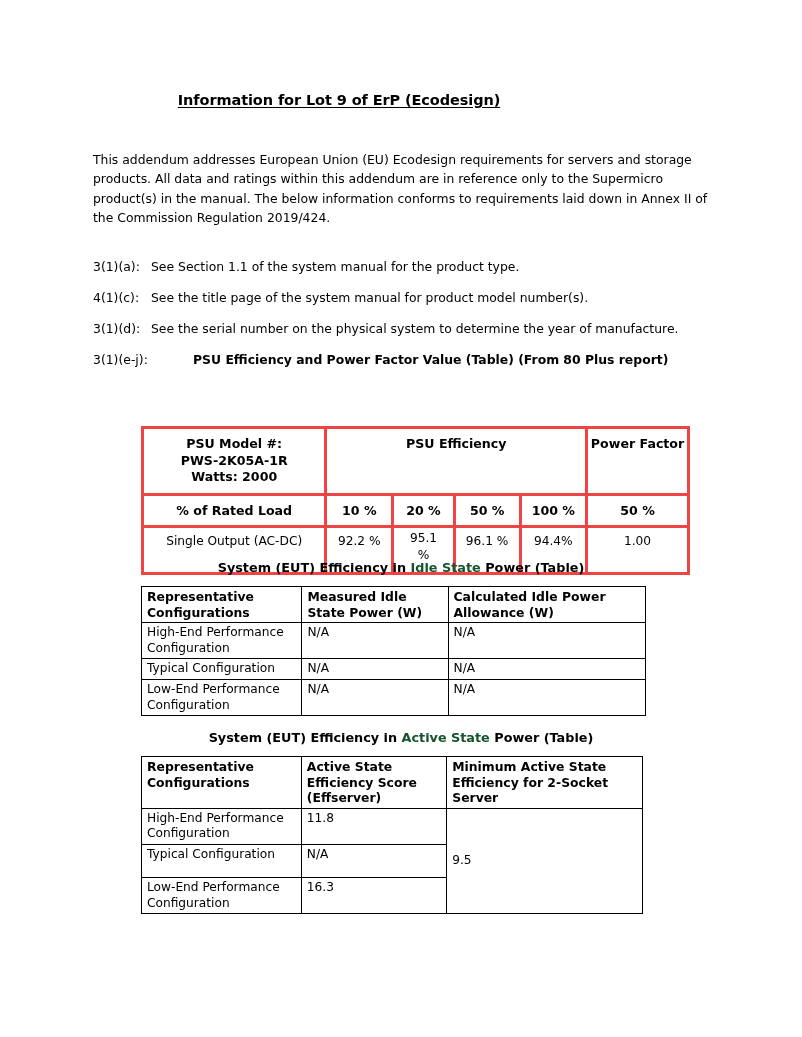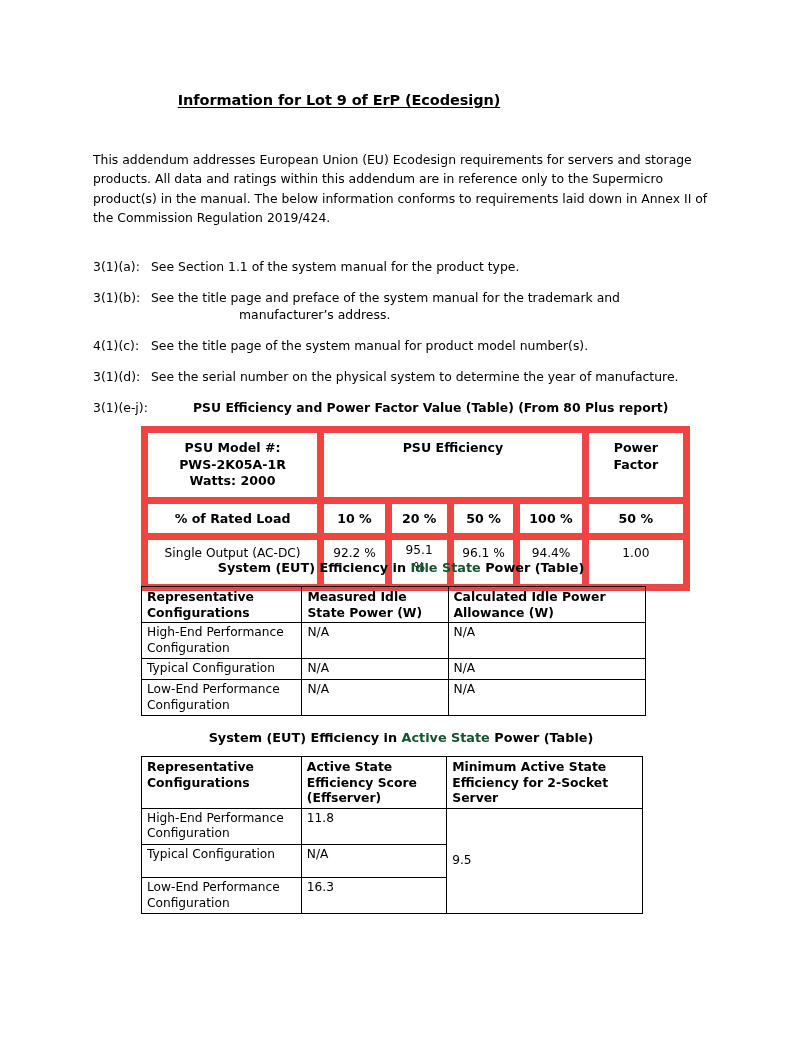--- a/index.html
+++ b/index.html
@@ -97,21 +97,21 @@
 
   
   .psu-table {
     position: absolute;
     left: 141px;
     top: 426px;
     width: 549px;
     border: 2px solid #000;
   }
   .psu-table td {
-    border: 7px solid #ef4444;
+    border: 3px solid #ef4444;
     margin-top: 29px;
   }
   .psu-table .c0 { width: 186px; }
   .psu-table .c1 { width: 66px; }
   .psu-table .c2 { width: 61px; }
   .psu-table .c3 { width: 65px; }
   .psu-table .c4 { width: 65px; }
   .psu-table .c5 { width: 100px; }
 
   .psu-head-row td {
@@ -221,23 +221,20 @@
   </div>
 
   <div class="intro">This addendum addresses European Union (EU) Ecodesign requirements for servers and storage products. All data and ratings within this addendum are in reference only to the Supermicro product(s) in the manual. The below information conforms to requirements laid down in Annex II of the Commission Regulation 2019/424.</div>
 
   <div class="clauses">
 
     <div class="clause">
       <span class="clause-label">3(1)(a):</span><span class="clause-text">See Section 1.1 of the system manual for the product type.</span>
     </div>
 
-    <div class="clause">
-      <span class="clause-label">3(1)(b):</span><span class="clause-text"><span>See the title page and preface of the system manual for the trademark and</span><span class="indent2">manufacturer’s address.</span></span>
-    </div>
 
     <div class="clause">
       <span class="clause-label">4(1)(c):</span><span class="clause-text">See the title page of the system manual for product model number(s).</span>
     </div>
 
     <div class="clause">
       <span class="clause-label">3(1)(d):</span><span class="clause-text">See the serial number on the physical system to determine the year of manufacture.</span>
     </div>
 
     <div class="clause bold">

